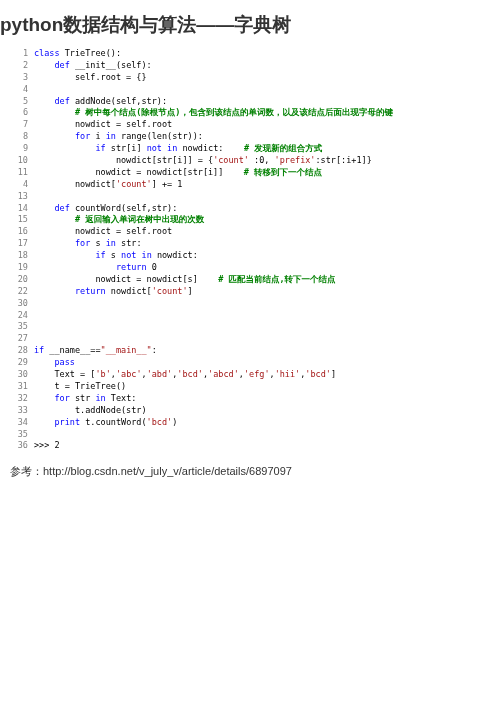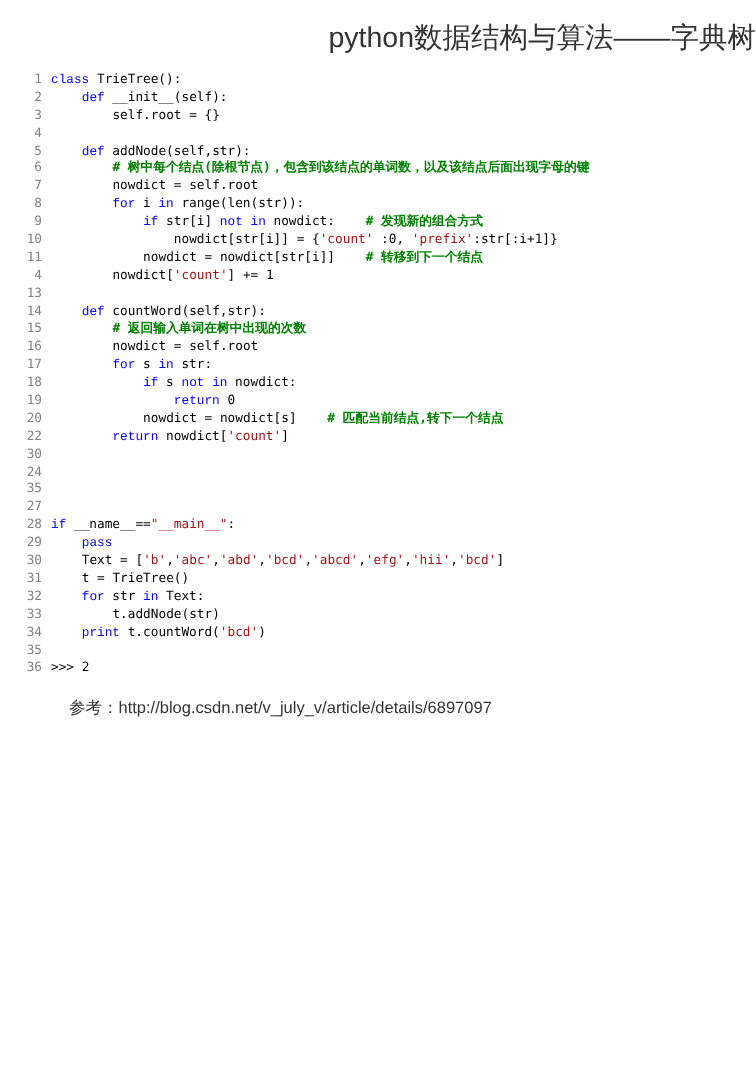--- a/index.html
+++ b/index.html
@@ -7,26 +7,25 @@
       padding: 0;
       box-sizing: border-box;
     }
     body {
       font-family: "Microsoft YaHei", Arial, sans-serif;
       background: #ffffff;
       width: 504px;
       font-size: 11px;
     }
     .title {
-      text-align: right;
+      text-align: left;
       font-size: 19px;
-      font-weight: normal;
+      font-weight: bold;
       color: #333333;
       padding: 12px 0 6px 0;
-      margin-left: 28px;
     }
     .code-block {
       padding: 4px 10px 4px 10px;
       font-family: Consolas, Monaco, monospace;
       font-size: 8.5px;
       line-height: 1.4;
     }
     .code-line {
       display: flex;
       align-items: baseline;
@@ -37,34 +36,32 @@
       text-align: right;
       margin-right: 6px;
       flex-shrink: 0;
     }
     .code-content {
       white-space: pre;
       color: #000000;
     }
     .kw {
       color: #0000ff;
-      font-family: Liberation Mono, monospace;
     }
     .str {
       color: #a31515;
     }
     .comment {
       color: #008000;
       font-weight: bold;
     }
     .reference {
       padding: 8px 10px;
       font-size: 11px;
       color: #333333;
-      margin-left: 36px;
     }
   </style>
 </head>
 <body>
 
 <div class="title">python数据结构与算法——字典树</div>
 
 <div class="code-block" id="code-container">
     <div class="code-line">
       <span class="lineno">1</span>

